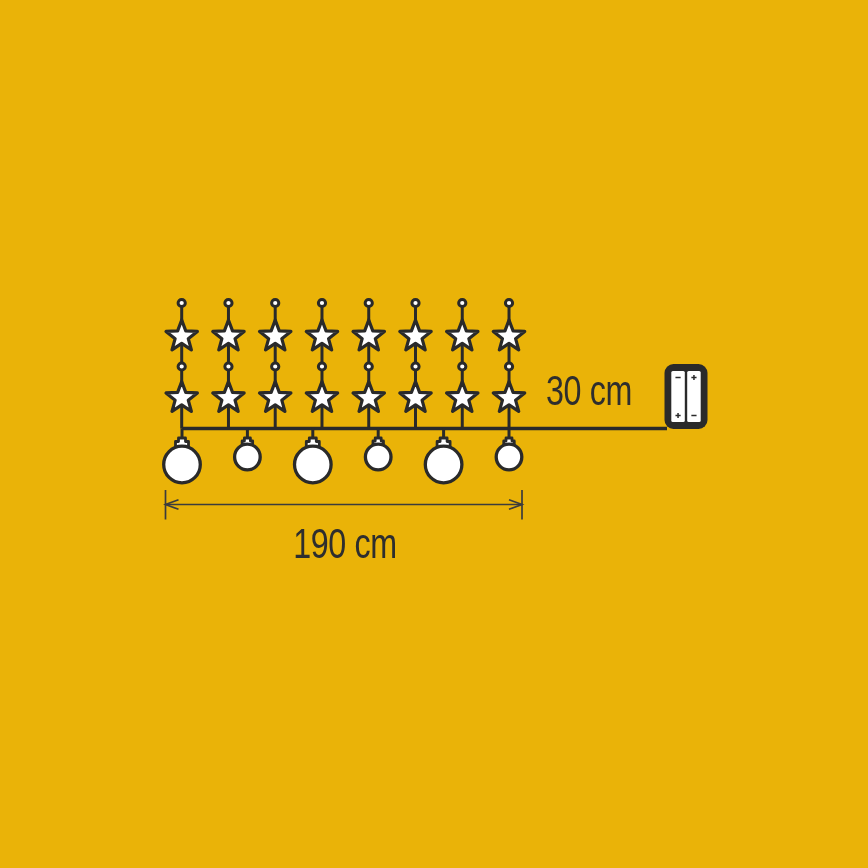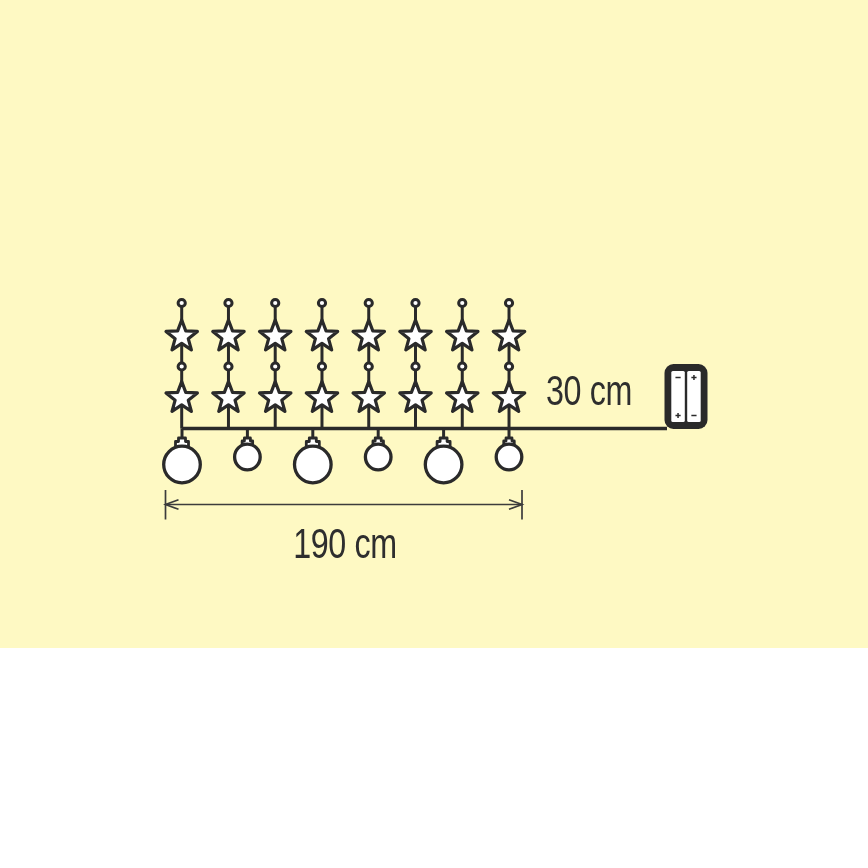--- a/index.html
+++ b/index.html
@@ -4,21 +4,21 @@
 <style>
   html,body{margin:0;padding:0;}
   body{
     width:868px;height:868px;
     background:#ffffff;
     font-family:"Liberation Sans", sans-serif;
     overflow:hidden;
     position:relative;
   }
   #stage{
-    position:absolute;left:0;top:0;width:868px;height:648px;background:#fef9c3;
+    position:absolute;left:0;top:0;width:868px;height:868px;background:#eab308;
   }
   #diagram-svg{position:absolute;left:0;top:0;}
   .dim-label{
     position:absolute;
     font-size:43px;
     line-height:44px;
     color:#2e2e2e;
     text-align:center;
     white-space:nowrap;
     transform:scaleX(0.75);

